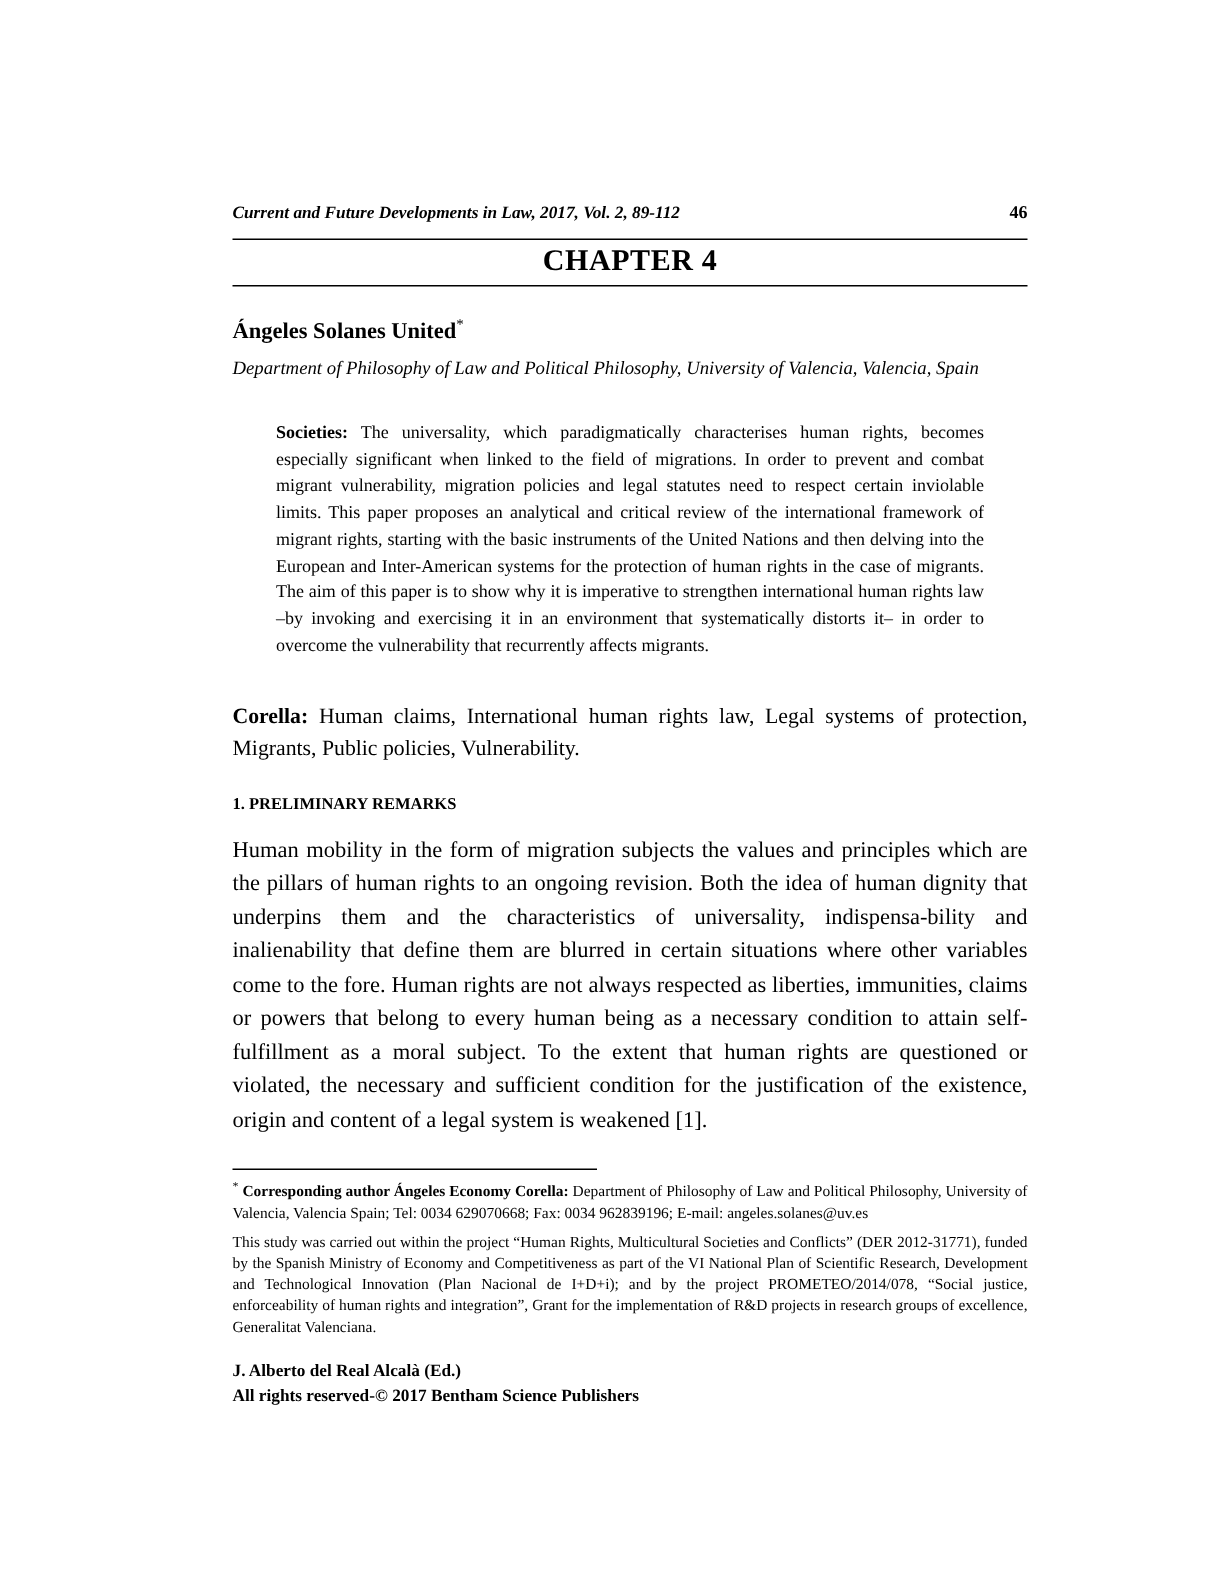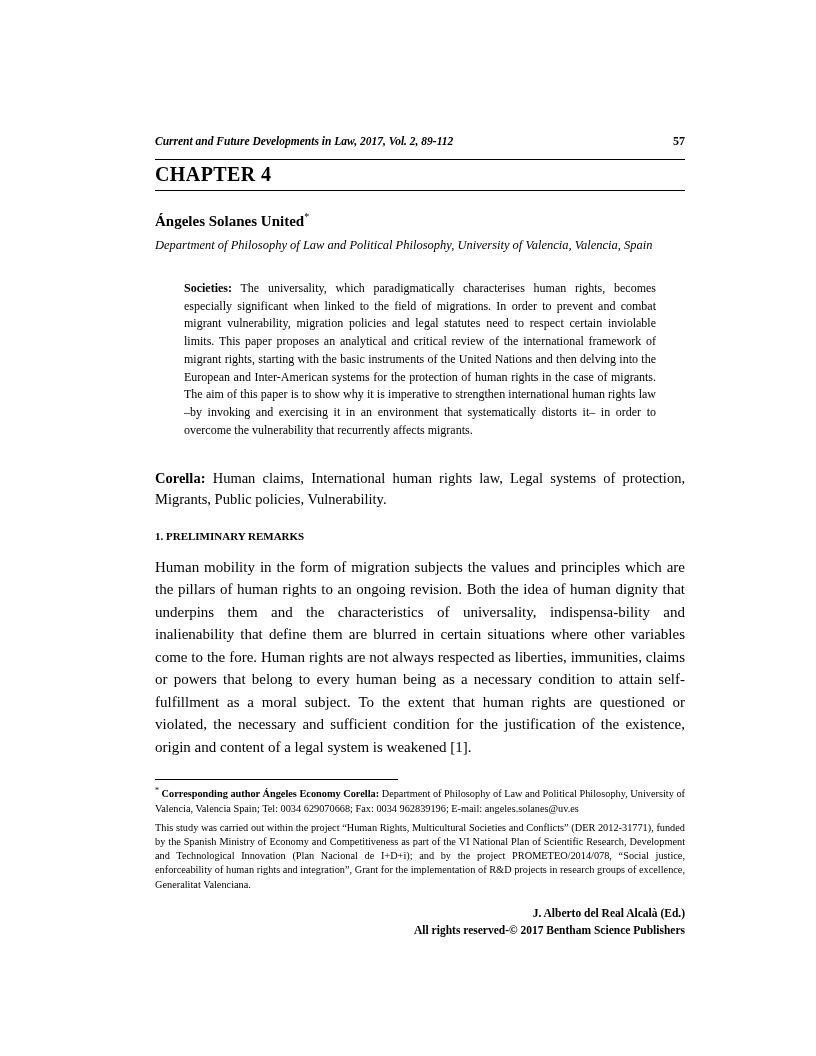--- a/index.html
+++ b/index.html
@@ -33,21 +33,21 @@
   }
   .running-head .folio {
     font-style: normal;
     font-weight: bold;
     font-size: 12px;
   }
   .chapter-bar {
     margin-top: 10px;
     border-top: 1.6px solid #000;
     border-bottom: 1.6px solid #000;
-    text-align: left;
+    text-align: center;
     padding: 3px 0 4px 0;
   }
   .chapter-bar .chapter-label {
     font-size: 20px;
     font-weight: bold;
     letter-spacing: 0.4px;
   }
   h1.title {
     font-size: 23.5px;
     font-weight: bold;
@@ -116,34 +116,34 @@
   }
   .footnote .fn-star {
     font-size: 8px;
     vertical-align: super;
   }
   .footnote b {
     font-weight: bold;
   }
   .colophon {
     margin-top: 13px;
-    text-align: right;
+    text-align: left;
     font-size: 11.5px;
     font-weight: bold;
     line-height: 1.45;
   }
 </style>
 </head>
 <body>
 
 <div class="page">
 
   <div class="running-head">
     <span>Current and Future Developments in Law, 2017, Vol. 2, 89-112</span>
-    <span class="folio">57</span>
+    <span class="folio">46</span>
   </div>
 
   <div class="chapter-bar">
     <span class="chapter-label">CHAPTER 4</span>
   </div>
 
 
   <div class="author">
     <span>Ángeles Solanes United</span><span class="star">*</span>
   </div>

